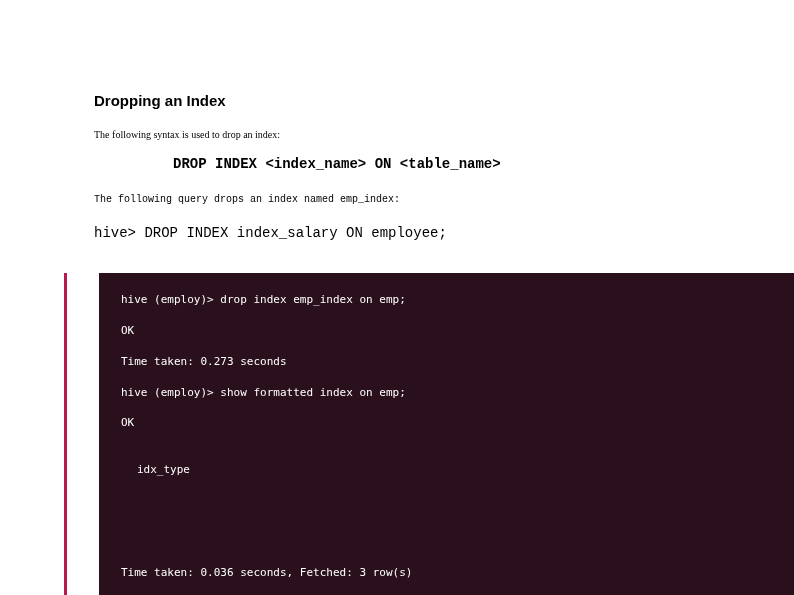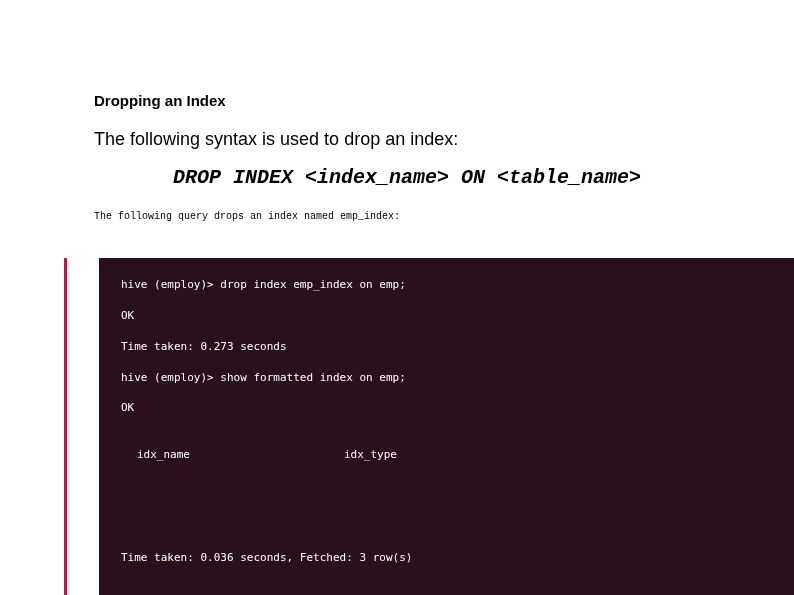--- a/index.html
+++ b/index.html
@@ -12,31 +12,31 @@
   }
   .content {
     padding: 28px 30px 0 30px;
   }
   .heading {
     font-size: 15px;
     font-weight: bold;
     margin-bottom: 20px;
   }
   .intro {
-    font-size: 18px;
+    font-size: 10px;
     margin-bottom: 14px;
+    font-family: Liberation Serif, serif;
   }
   .syntax {
     font-family: "Courier New", Courier, monospace;
-    font-size: 20px;
+    font-size: 14px;
     font-weight: bold;
     margin-left: 95px;
     margin-bottom: 22px;
     white-space: pre;
-    font-style: italic;
   }
   .desc {
     font-family: "Courier New", Courier, monospace;
     font-size: 10px;
     margin-bottom: 20px;
     white-space: pre;
   }
   .query {
     font-family: "Courier New", Courier, monospace;
     font-size: 14px;
@@ -81,32 +81,32 @@
   .tspace { height: 12px; }
 </style>
 </head>
 <body>
 
 <div class="content">
   <h2 class="heading">Dropping an Index</h2>
   <p class="intro">The following syntax is used to drop an index:</p>
   <div class="syntax">DROP INDEX &lt;index_name&gt; ON &lt;table_name&gt;</div>
   <div class="desc">The following query drops an index named emp_index:</div>
+  <div class="query">hive&gt; DROP INDEX index_salary ON employee;</div>
 </div>
 
 <div class="terminal-wrap">
   <div class="gutter"></div>
   <div class="terminal">
     <div class="tline">hive (employ)&gt; drop index emp_index on emp;</div>
     <div class="tline">OK</div>
     <div class="tline">Time taken: 0.273 seconds</div>
     <div class="tline">hive (employ)&gt; show formatted index on emp;</div>
     <div class="tline">OK</div>
     <div class="tline cols">
-      <span class="col1">idx_name</span>
       <span class="col5">idx_type</span>
     </div>
     <div class="tspace"></div>
     <div class="tspace"></div>
     <div class="tline">Time taken: 0.036 seconds, Fetched: 3 row(s)</div>
     <div class="tline"><span>hive (employ)&gt; </span><span class="cursor"></span></div>
   </div>
 </div>
 
 </body></html>

